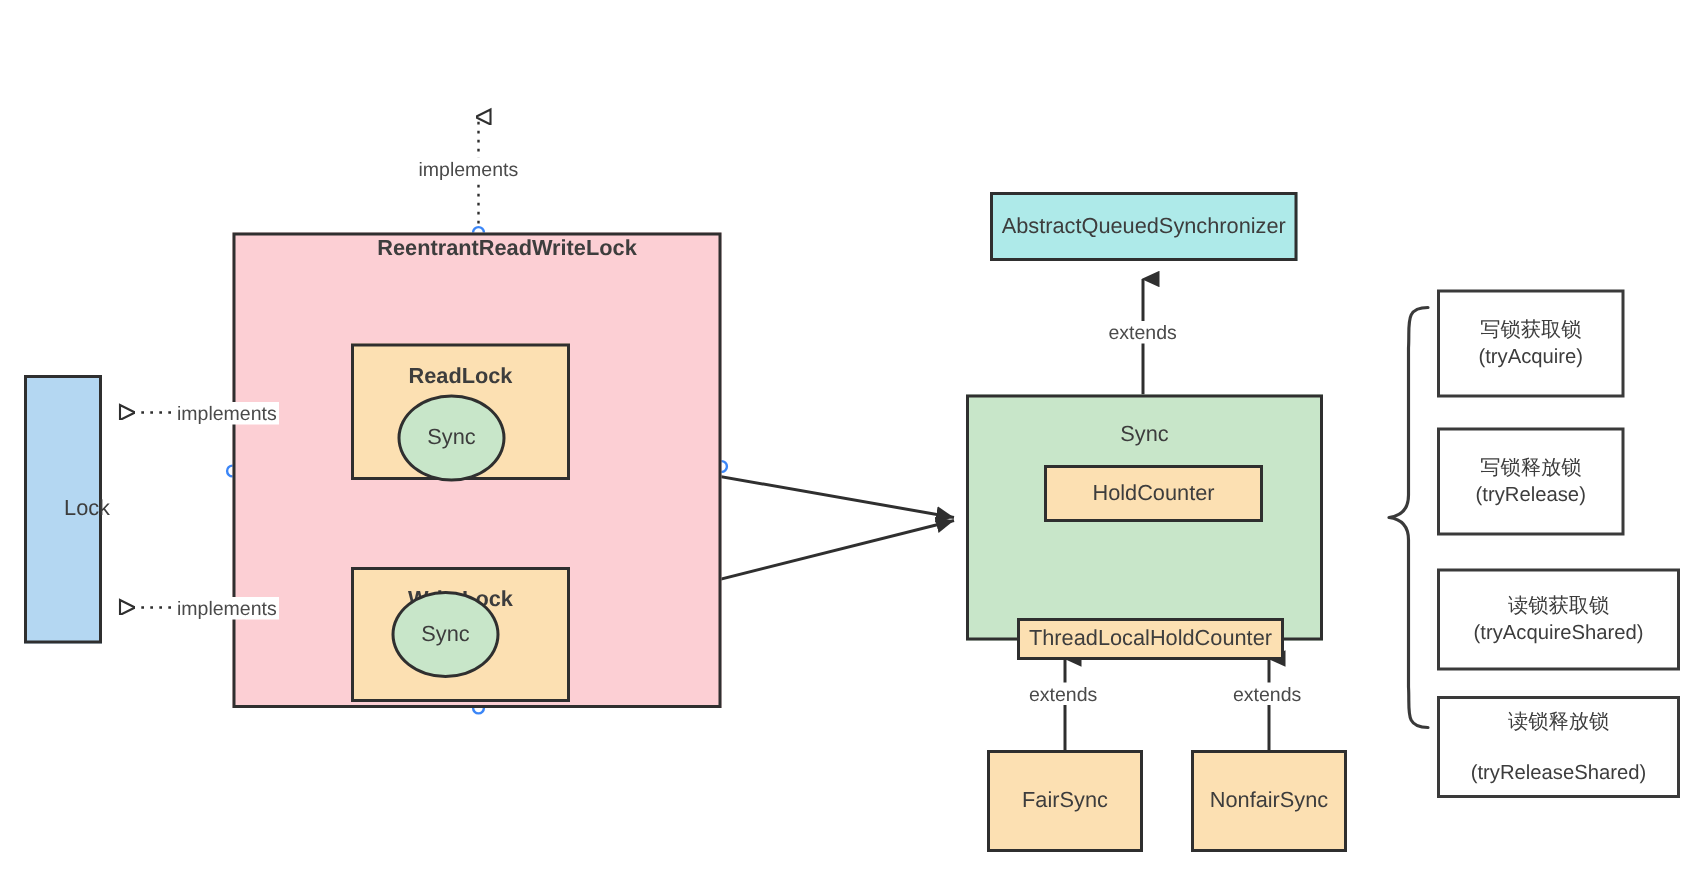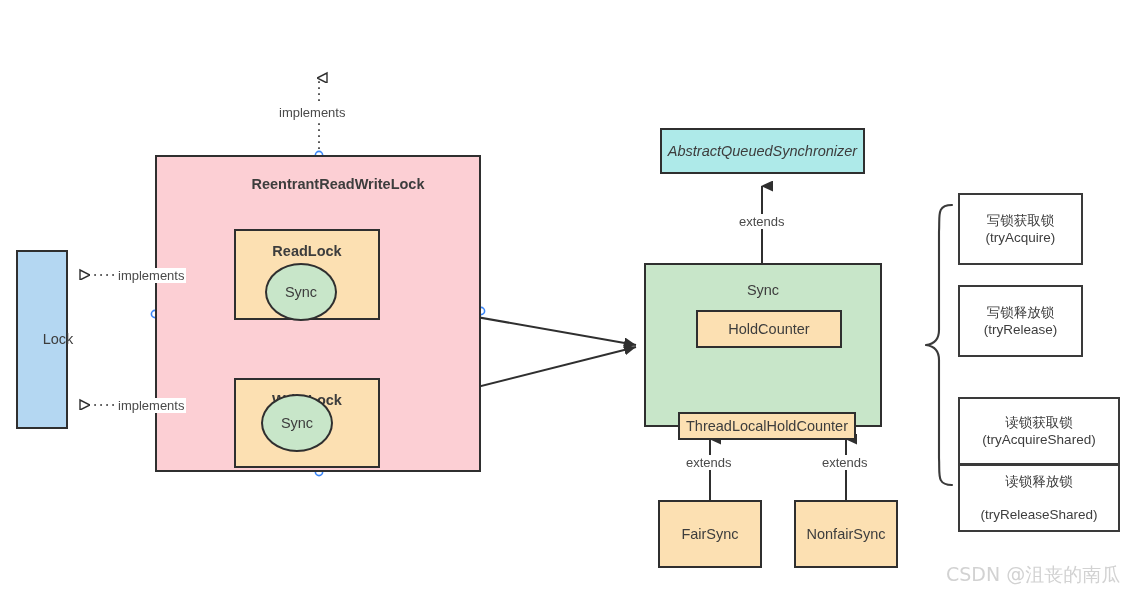--- a/index.html
+++ b/index.html
@@ -30,21 +30,20 @@
   
   .box-blue {
     background: #b4d7f2;
     border: 2px solid #2f2f2f;
     font-size: 14.5px;
   }
   .box-cyan {
     background: #aeeae9;
     border: 2px solid #2f2f2f;
     font-size: 14.5px;
-    font-style: italic;
   }
   .box-orange {
     background: #fce0b2;
     border: 2px solid #2f2f2f;
     font-size: 14.5px;
   }
   .box-pink {
     background: #fccfd4;
     border: 2px solid #2f2f2f;
   }
@@ -185,21 +184,21 @@
                L939,458 C940,474 936,485 952,485" fill="none" stroke="#3a3a3a" stroke-width="2.1" stroke-linecap="round" stroke-linejoin="round"></path>
     </g>
   </svg>
 
 
   <div class="node box-blue" style="left:16px; top:250px; width:52px; height:179px;padding-left:32px;">
     <span>Lock</span>
   </div>
 
   <div class="node box-pink" style="left:155px; top:155px; width:326px; height:317px;">
-    <div class="container-title bold-title" style="top:18px;margin-left:40px;">ReentrantReadWriteLock</div>
+    <div class="container-title bold-title" style="top:0;margin-left:40px;">ReentrantReadWriteLock</div>
   </div>
 
   <div class="node box-orange" style="left:234px; top:229px; width:146px; height:91px;">
     <div class="container-title bold-title" style="top:11px;text-align:center;">ReadLock</div>
   </div>
   <div class="ellipse" style="left:265px; top:263px; width:72px; height:58px;">
     <span>Sync</span>
   </div>
 
   <div class="node box-orange" style="left:234px; top:378px; width:146px; height:90px;">
@@ -246,25 +245,24 @@
   <div class="node box-plain" style="left:958px; top:193px; width:125px; height:72px; flex-direction:column;">
     <div class="cn">写锁获取锁</div>
     <div>(tryAcquire)</div>
   </div>
 
   <div class="node box-plain" style="left:958px; top:285px; width:125px; height:72px; flex-direction:column;">
     <div class="cn">写锁释放锁</div>
     <div>(tryRelease)</div>
   </div>
 
-  <div class="node box-plain" style="left:958px; top:397px; width:162px; height:68px; flex-direction:column;">
+  <div class="node box-plain" style="left:958px; top:379px; width:162px; height:68px; flex-direction:column;">
     <div class="cn">读锁获取锁</div>
     <div>(tryAcquireShared)</div>
   </div>
 
   <div class="node box-plain" style="left:958px; top:464px; width:162px; height:68px; flex-direction:column;gap:16px;">
     <div class="cn">读锁释放锁</div>
     <div>(tryReleaseShared)</div>
   </div>
 
-  <div class="watermark cn" style="left:946px; top:562px;">CSDN @沮丧的南瓜</div>
 
 </div>
 
 </body></html>

